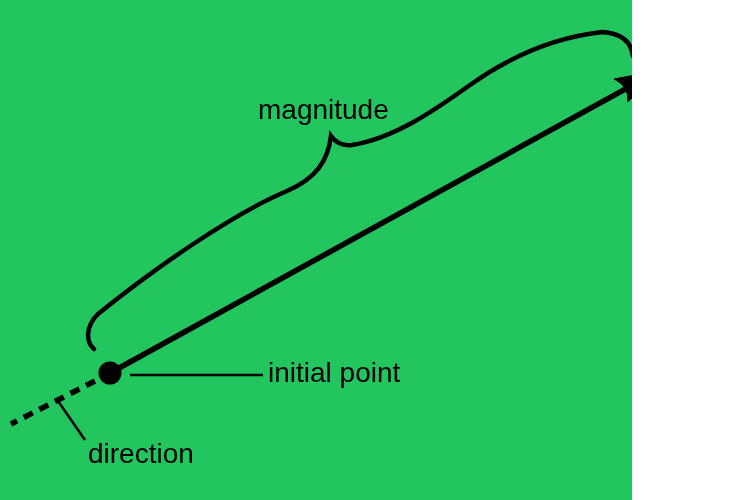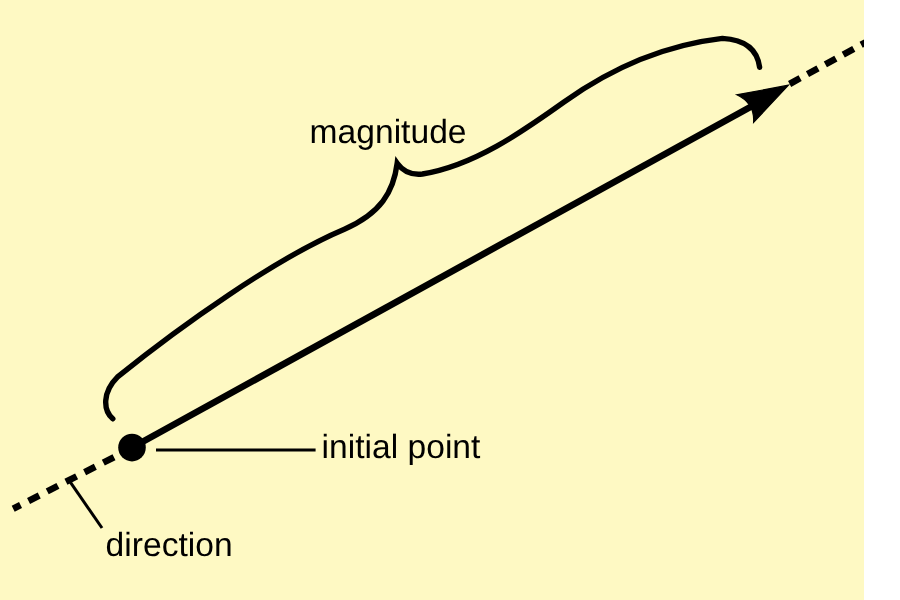--- a/index.html
+++ b/index.html
@@ -2,23 +2,23 @@
 <html><head>
 <meta charset="utf-8">
 <style>
   html, body {
     margin: 0;
     padding: 0;
     background: #ffffff;
   }
   .stage {
     position: relative;
-    width: 720px;
+    width: 632px;
     height: 500px;
-    background: #fef9c3;
+    background: #22c55e;
     overflow: hidden;
     font-family: "Liberation Sans", sans-serif;
   }
   .stage svg {
     position: absolute;
     top: 0;
     left: 0;
   }
   .diagram-label {
     font-family: "Liberation Sans", sans-serif;

